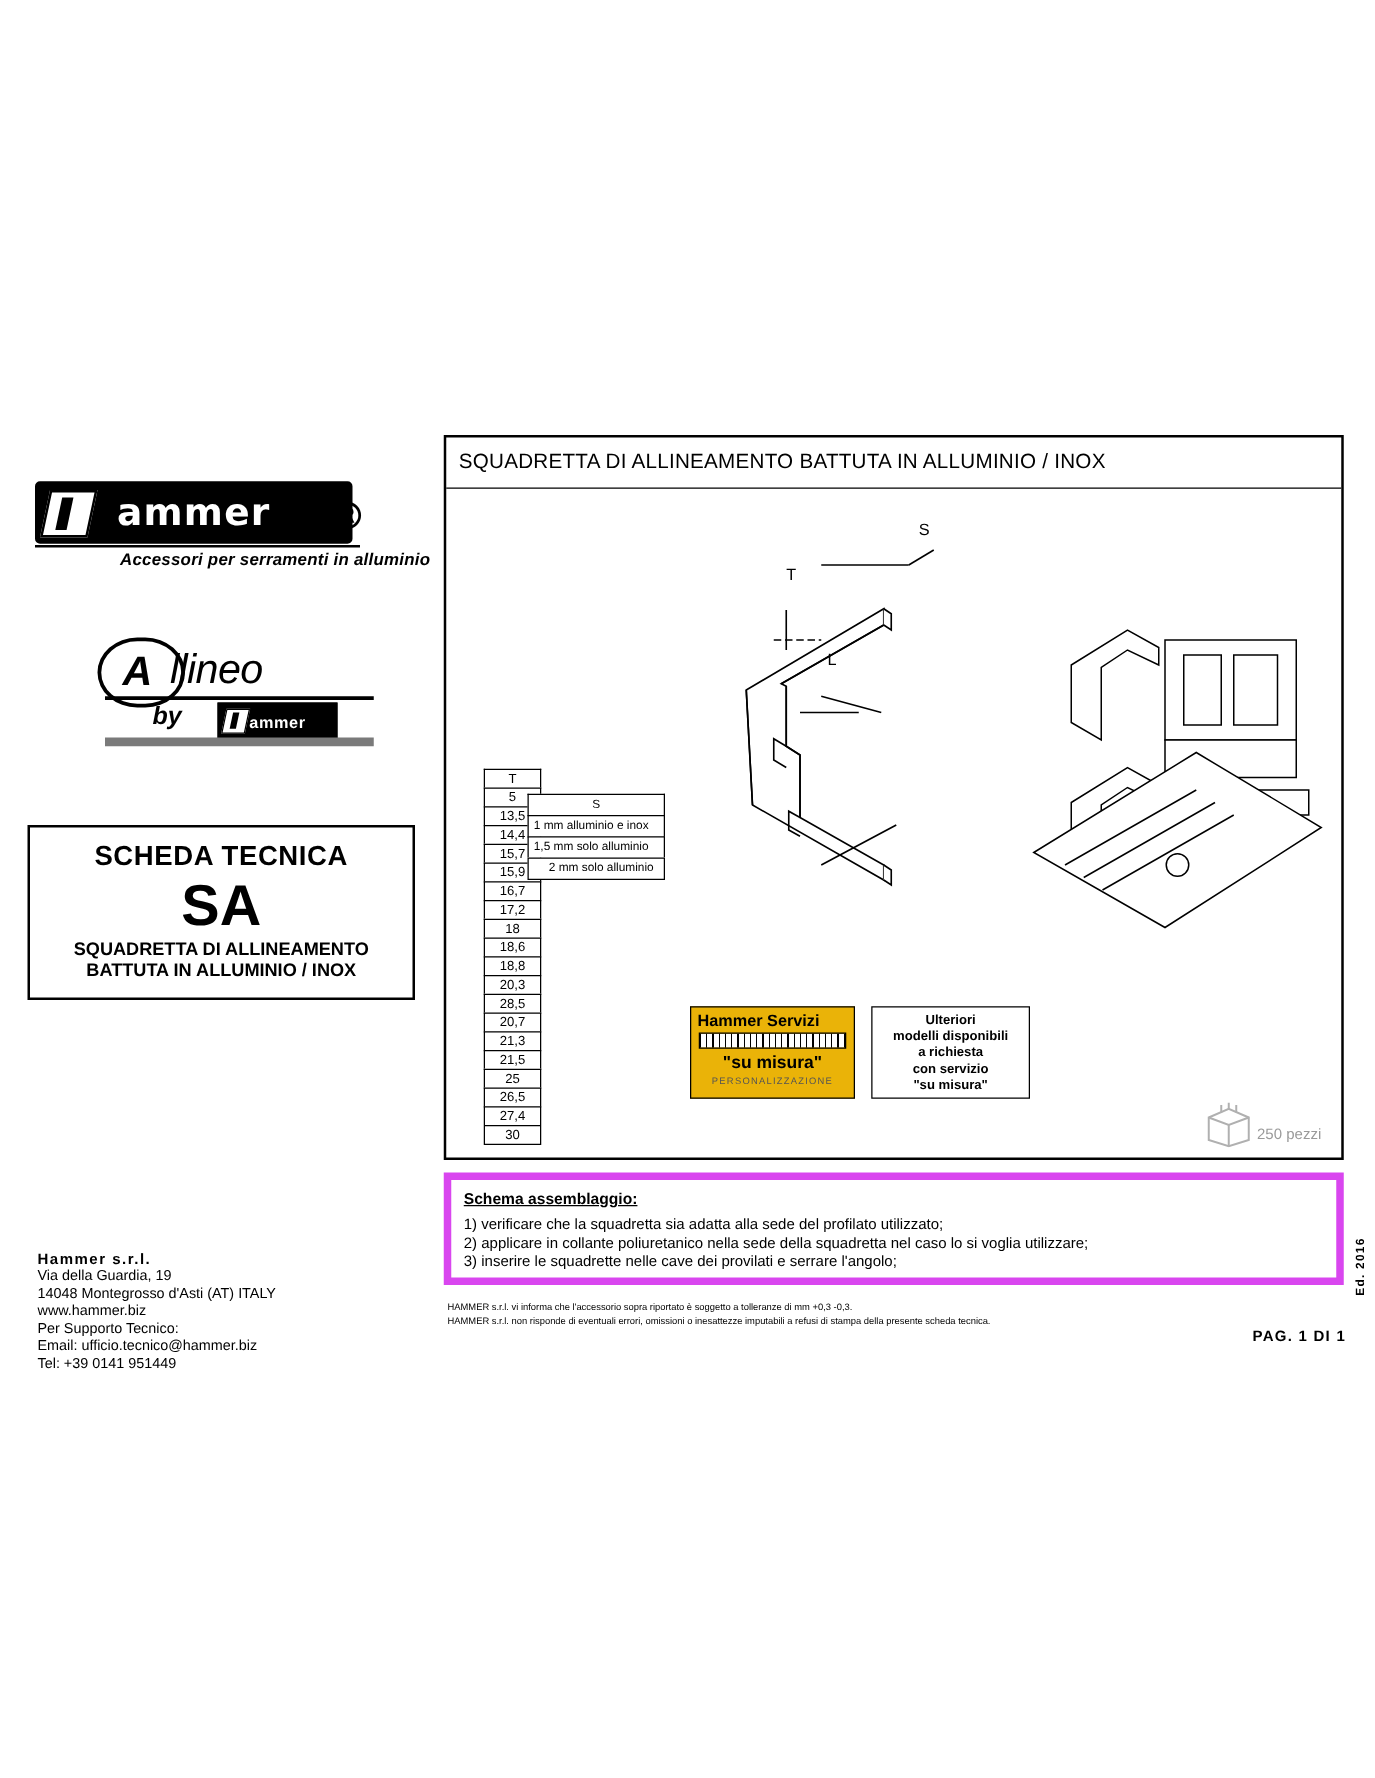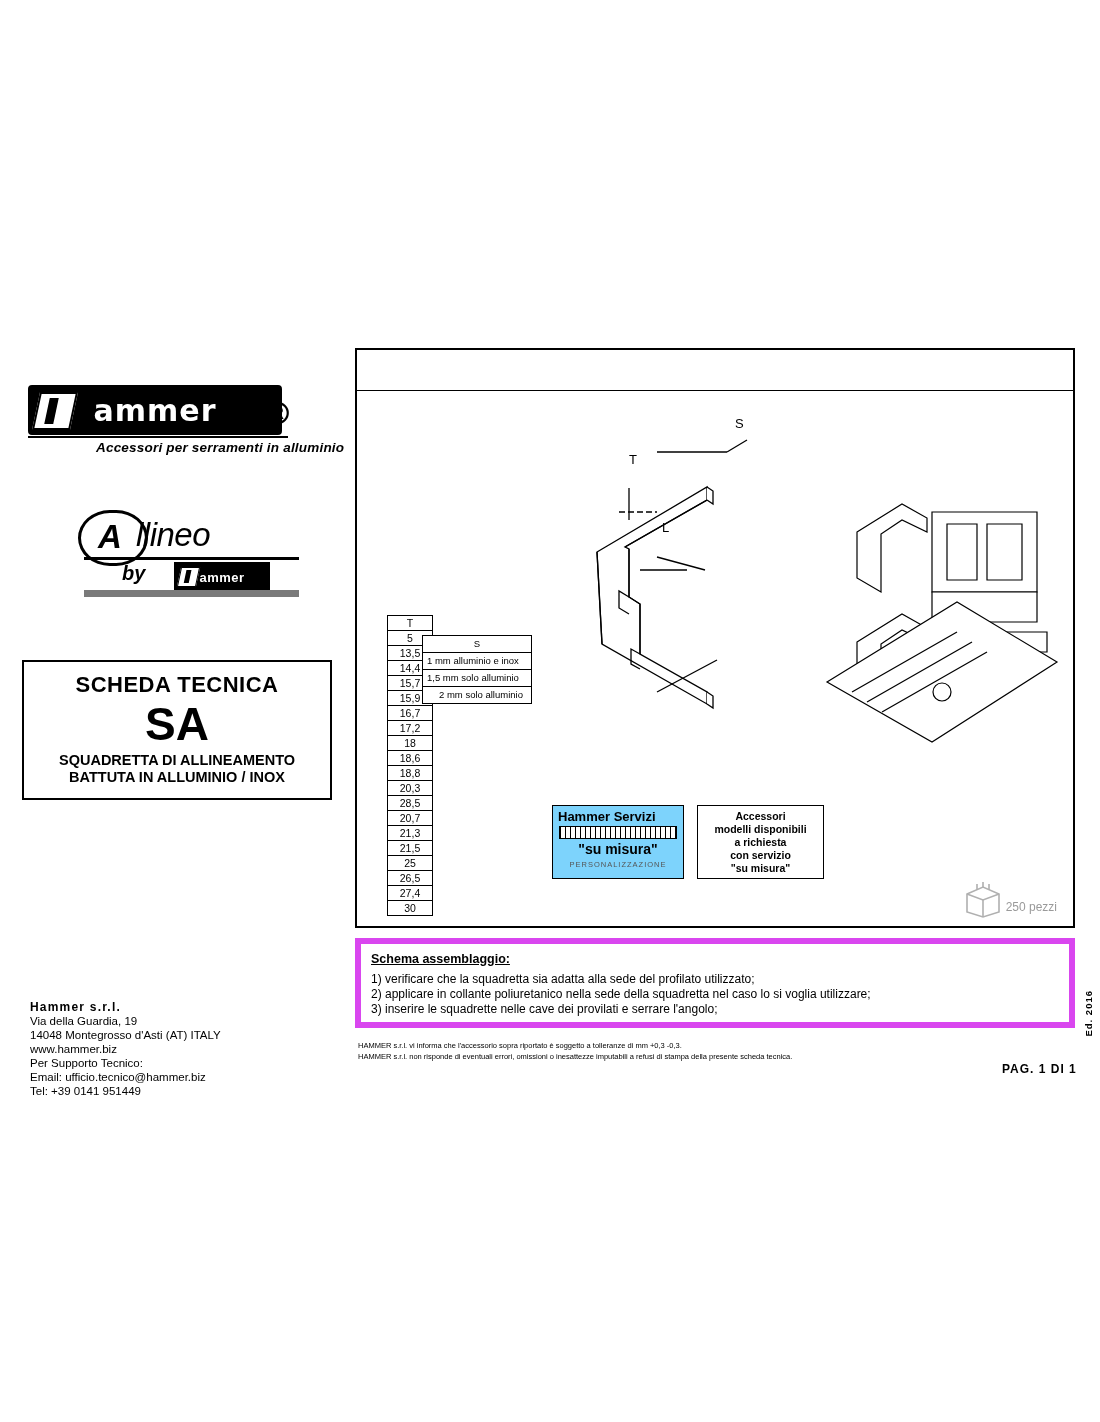--- a/index.html
+++ b/index.html
@@ -82,21 +82,21 @@
 
   .s-table{position:absolute;left:65px;top:285px;width:110px;}
   .s-table div{
     border:1px solid #000;border-bottom:none;font-size:9.5px;height:16px;line-height:16px;padding-left:4px;background:#fff;
   }
   .s-table div:first-child{text-align:center;padding-left:0;}
   .s-table div:last-child{border-bottom:1px solid #000;padding-left:16px;}
 
   
   .servizi{
-    position:absolute;left:195px;top:455px;width:130px;height:72px;border:1.5px solid #000;background:#7dd3fc;
+    position:absolute;left:195px;top:455px;width:130px;height:72px;border:1.5px solid #000;background:#eab308;
   }
   .servizi .st{font-size:13px;font-weight:bold;padding:3px 0 0 5px;}
   .ruler{margin:2px 6px 0 6px;height:11px;border:1px solid #000;background:
      repeating-linear-gradient(to right,#000 0 1px,#fff 1px 5px);}
   .servizi .sm{text-align:center;font-size:14px;font-weight:bold;margin-top:2px;}
   .servizi .sp{text-align:center;font-size:7.5px;letter-spacing:1px;color:#555;margin-top:3px;}
 
   .ulteriori{
     position:absolute;left:340px;top:455px;width:125px;height:72px;border:1.5px solid #000;background:#fff;
     display:flex;align-items:center;justify-content:center;text-align:center;
@@ -167,20 +167,21 @@
     <div class="cname">Hammer s.r.l.</div>
     <div>Via della Guardia, 19</div>
     <div>14048 Montegrosso d'Asti (AT) ITALY</div>
     <div>www.hammer.biz</div>
     <div>Per Supporto Tecnico:</div>
     <div>Email: ufficio.tecnico@hammer.biz</div>
     <div>Tel: +39 0141 951449</div>
   </div>
 
   <div class="frame">
+    <div class="frame-title">SQUADRETTA DI ALLINEAMENTO BATTUTA IN ALLUMINIO / INOX</div>
     <div class="frame-titlerule"></div>
 
     <svg width="716" height="520" viewBox="0 0 716 520" style="position:absolute;left:0;top:42px;">
       <g fill="none" stroke="#000" stroke-width="1.3">
 
         <path d="M240 160 L350 95 L350 108 L268 155 L272 157 L272 205 L283 212 L283 262 L350 300 L350 312 L245 252 Z" fill="#fff"></path>
         <path d="M240 160 L245 252"></path>
         <path d="M350 95 L356 99 L356 112 L350 108" fill="#fff"></path>
         <path d="M350 300 L356 304 L356 316 L350 312" fill="#fff"></path>
         <path d="M268 155 L350 108"></path>
@@ -249,21 +250,21 @@
 
     <div class="servizi">
       <div class="st">Hammer Servizi</div>
       <div class="ruler"></div>
       <div class="sm">"su misura"</div>
       <div class="sp">PERSONALIZZAZIONE</div>
     </div>
 
     <div class="ulteriori">
       <div>
-        <div>Accessori</div>
+        <div>Ulteriori</div>
         <div>modelli disponibili</div>
         <div>a richiesta</div>
         <div>con servizio</div>
         <div>"su misura"</div>
       </div>
     </div>
 
     <svg class="boxicon" viewBox="0 0 40 36">
       <g fill="none" stroke="#b0b0b0" stroke-width="1.6">
         <path d="M4 12 L20 5 L36 12 L36 30 L20 35 L4 30 Z"></path>

